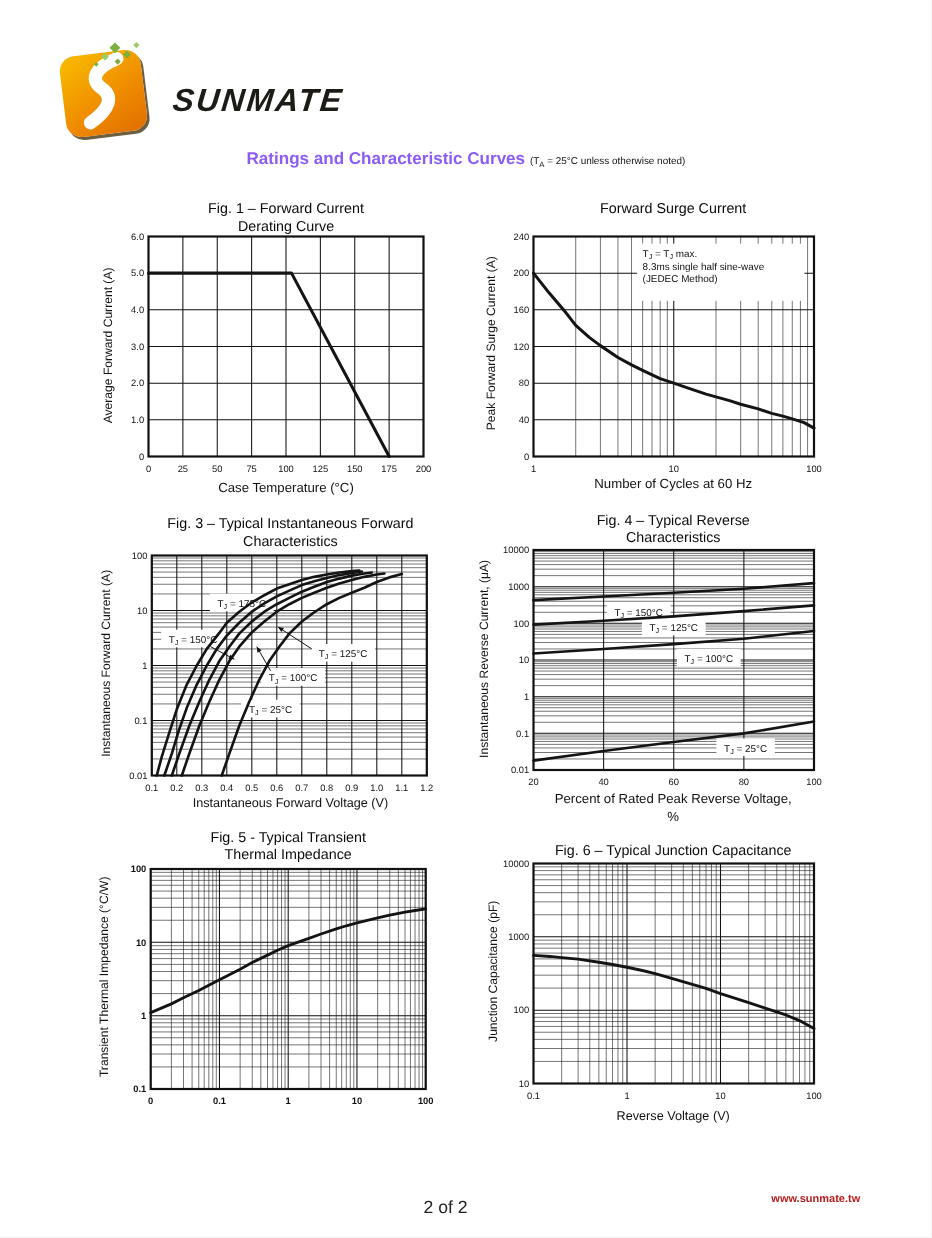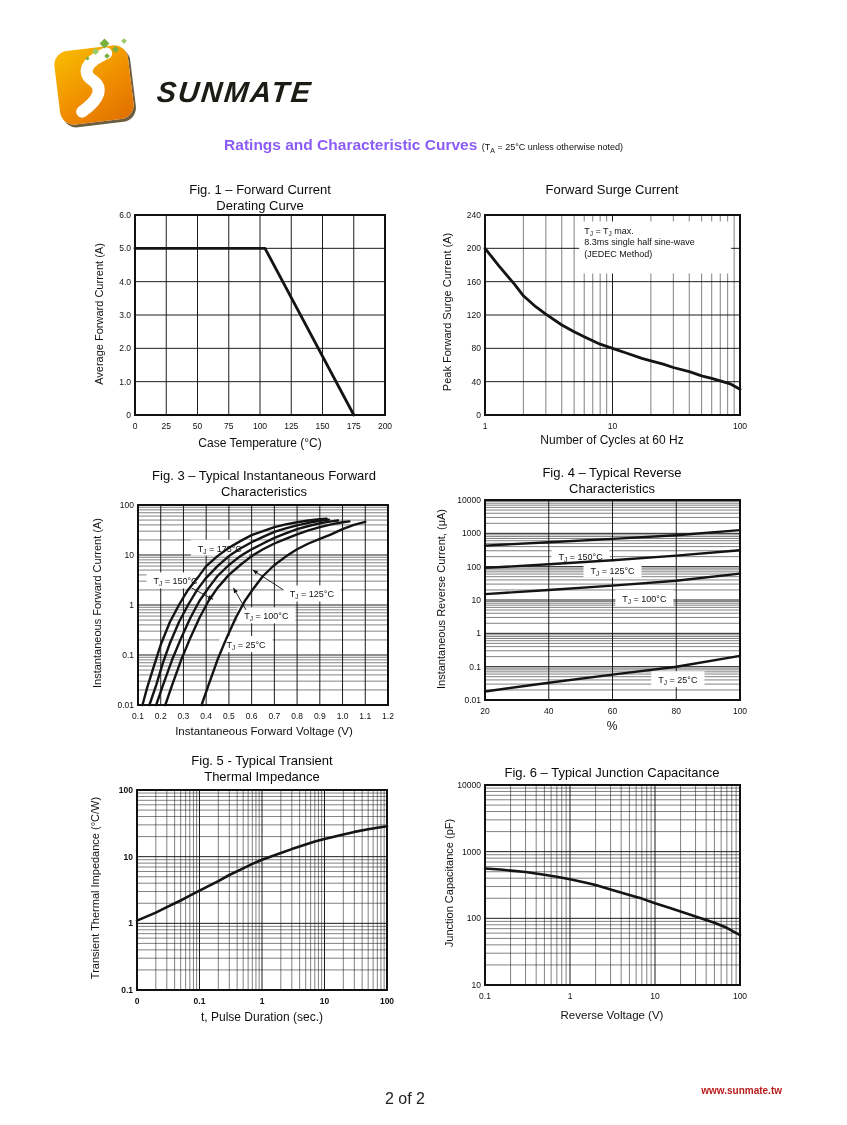--- a/index.html
+++ b/index.html
@@ -347,20 +347,21 @@
       <text x="301" y="219" font-size="8.5" text-anchor="middle" fill="#111" font-weight="normal">100</text>
       <text x="42" y="8" font-size="8.5" text-anchor="end" fill="#111" font-weight="normal">10000</text>
       <text x="42" y="41.333333333333314" font-size="8.5" text-anchor="end" fill="#111" font-weight="normal">1000</text>
       <text x="42" y="74.66666666666669" font-size="8.5" text-anchor="end" fill="#111" font-weight="normal">100</text>
       <text x="42" y="108" font-size="8.5" text-anchor="end" fill="#111" font-weight="normal">10</text>
       <text x="42" y="141.33333333333334" font-size="8.5" text-anchor="end" fill="#111" font-weight="normal">1</text>
       <text x="42" y="174.66666666666669" font-size="8.5" text-anchor="end" fill="#111" font-weight="normal">0.1</text>
       <text x="42" y="208" font-size="8.5" text-anchor="end" fill="#111" font-weight="normal">0.01</text>
     </svg>
   <div class="xlab b" id="xl3">
+    <div>Percent of Rated Peak Reverse Voltage,</div>
     <div>%</div>
   </div>
 
   <div class="figtitle" id="t4">
     <div>Fig. 5 - Typical Transient</div>
     <div>Thermal Impedance</div>
   </div>
   <div class="ylab" id="yl4">Transient Thermal Impedance (°C/W)</div>
   <svg class="plot" id="s4" width="304" height="225">
       <line x1="64.81437472899883" x2="64.81437472899883" y1="5" y2="205" stroke="#1a1a1a" stroke-width="0.55"></line>
@@ -433,21 +434,20 @@
       <text x="46" y="219" font-size="8.5" text-anchor="middle" fill="#111" font-weight="bold">0</text>
       <text x="108.5" y="219" font-size="8.5" text-anchor="middle" fill="#111" font-weight="bold">0.1</text>
       <text x="171" y="219" font-size="8.5" text-anchor="middle" fill="#111" font-weight="bold">1</text>
       <text x="233.5" y="219" font-size="8.5" text-anchor="middle" fill="#111" font-weight="bold">10</text>
       <text x="296" y="219" font-size="8.5" text-anchor="middle" fill="#111" font-weight="bold">100</text>
       <text x="42" y="8" font-size="8.5" text-anchor="end" fill="#111" font-weight="bold">100</text>
       <text x="42" y="74.66666666666669" font-size="8.5" text-anchor="end" fill="#111" font-weight="bold">10</text>
       <text x="42" y="141.33333333333334" font-size="8.5" text-anchor="end" fill="#111" font-weight="bold">1</text>
       <text x="42" y="208" font-size="8.5" text-anchor="end" fill="#111" font-weight="bold">0.1</text>
     </svg>
-  <div class="xlab b" id="xl4">t, Pulse Duration (sec.)</div>
 
   <div class="figtitle" id="t5">
     <div>Fig. 6 – Typical Junction Capacitance</div>
   </div>
   <div class="ylab" id="yl5">Junction Capacitance (pF)</div>
   <svg class="plot" id="s5" width="309" height="225">
       <line x1="71.5875496314384" x2="71.5875496314384" y1="5" y2="205" stroke="#1a1a1a" stroke-width="0.55"></line>
       <line x1="86.5553066511713" x2="86.5553066511713" y1="5" y2="205" stroke="#1a1a1a" stroke-width="0.55"></line>
       <line x1="97.1750992628768" x2="97.1750992628768" y1="5" y2="205" stroke="#1a1a1a" stroke-width="0.55"></line>
       <line x1="105.41245036856161" x2="105.41245036856161" y1="5" y2="205" stroke="#1a1a1a" stroke-width="0.55"></line>

